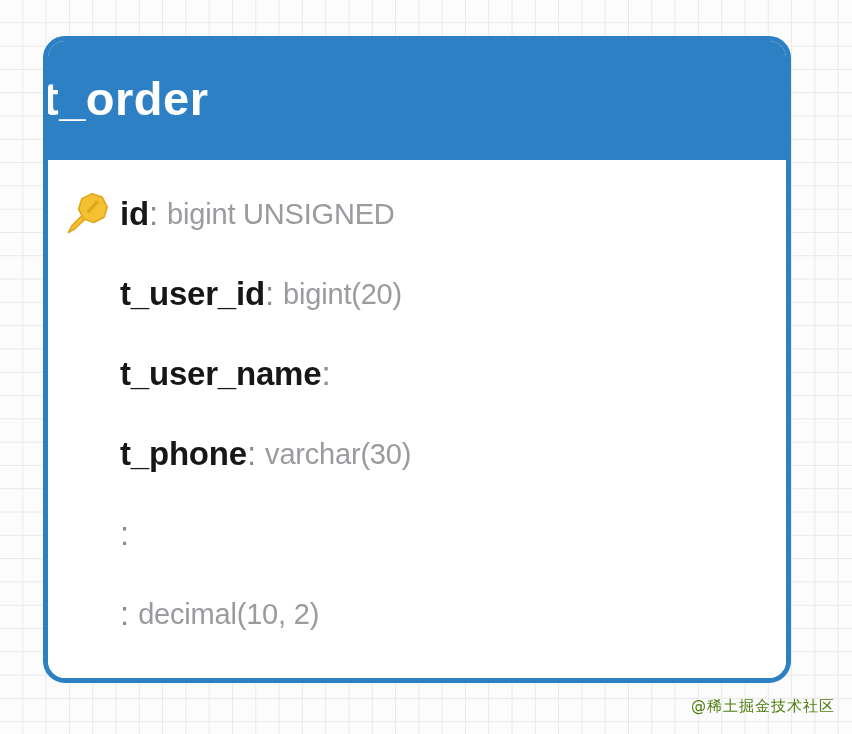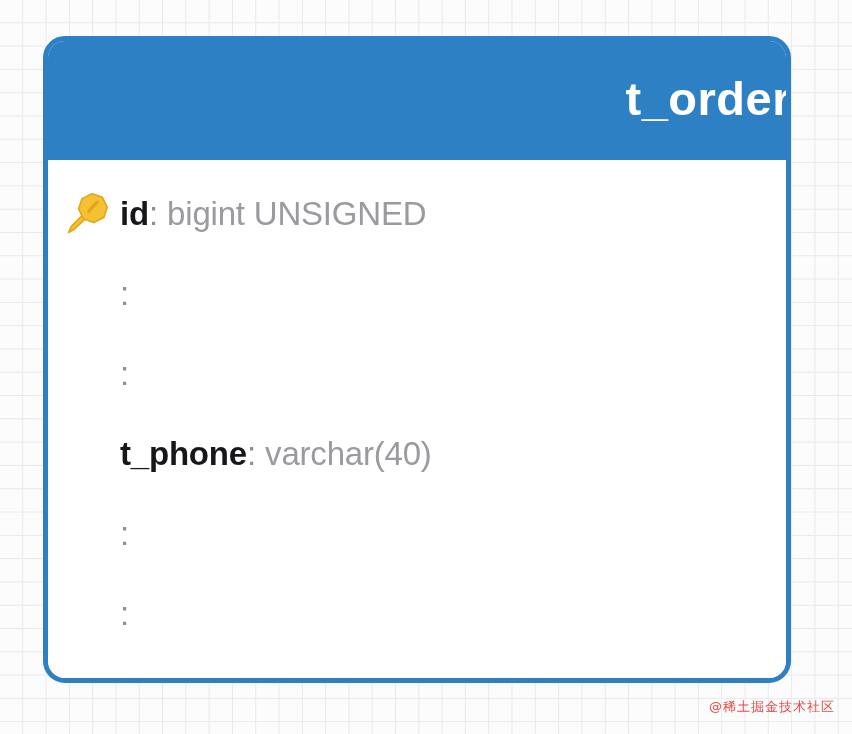--- a/index.html
+++ b/index.html
@@ -45,21 +45,21 @@
 
   #card-header {
     background: #2E80C4;
     height: 124px;
     flex: 0 0 124px;
     margin: -5px -5px 0 -5px;
     border-top-left-radius: 18px;
     border-top-right-radius: 18px;
     display: flex;
     align-items: center;
-    justify-content: flex-end;
+    justify-content: flex-start;
   }
 
   #table-title {
     color: #ffffff;
     font-size: 47px;
     font-weight: bold;
     letter-spacing: 0.5px;
     line-height: 1;
     font-family: "Liberation Sans", "DejaVu Sans", sans-serif;
   }
@@ -89,21 +89,21 @@
     text-align: center;
   }
   .field-sep {
     color: #8d8d92;
     font-size: 33px;
     font-weight: normal;
     padding-right: 9px;
   }
   .field-type {
     color: #9a9a9f;
-    font-size: 33px;
+    font-size: 29px;
     font-weight: normal;
     white-space: nowrap;
     letter-spacing: -0.2px;
   }
 
   
   .pk-icon {
     position: absolute;
     left: 12px;
     top: 50%;
@@ -112,22 +112,22 @@
     height: 54px;
     display: block;
   }
   .field-row.no-key { }
 
   
   #watermark {
     position: absolute;
     right: 17px;
     bottom: 18px;
-    color: #ef4444;
-    font-size: 13px;
+    color: #4d7c0f;
+    font-size: 15px;
     font-family: "DejaVu Sans", "Liberation Sans", sans-serif;
     letter-spacing: 1px;
     white-space: nowrap;
   }
 </style>
 </head>
 <body>
 
 <div id="grid-background"></div>
 
@@ -142,33 +142,37 @@
         <svg class="pk-icon" viewBox="0 0 64 64">
           <path d="M30 30 L14 46 L10 54 L17 50 L34 34 Z" fill="#F5C133" stroke="#E0A91E" stroke-width="2" stroke-linejoin="round"></path>
           <polygon points="38,8 50,12 56,24 52,36 40,42 28,38 22,26 26,14" fill="#F5C133" stroke="#E0A91E" stroke-width="2" stroke-linejoin="round"></polygon>
           <line x1="44" y1="18" x2="34" y2="29" stroke="#DFA81C" stroke-width="4" stroke-linecap="round"></line>
         </svg>
         <span class="field-name">id</span>
         <span class="field-sep">:</span>
         <span class="field-type">bigint UNSIGNED</span>
       </div>
       <div class="field-row no-key">
+        <span class="field-name">t_user_id</span>
         <span class="field-sep">:</span>
+        <span class="field-type">bigint(20)</span>
       </div>
       <div class="field-row no-key">
+        <span class="field-name">t_user_name</span>
         <span class="field-sep">:</span>
       </div>
       <div class="field-row no-key">
         <span class="field-name">t_phone</span>
         <span class="field-sep">:</span>
-        <span class="field-type">varchar(40)</span>
+        <span class="field-type">varchar(30)</span>
       </div>
       <div class="field-row no-key">
         <span class="field-sep">:</span>
       </div>
       <div class="field-row no-key">
         <span class="field-sep">:</span>
+        <span class="field-type">decimal(10, 2)</span>
       </div>
     </div>
 
 </div>
 
 <div id="watermark">@稀土掘金技术社区</div>
 
 </body></html>

